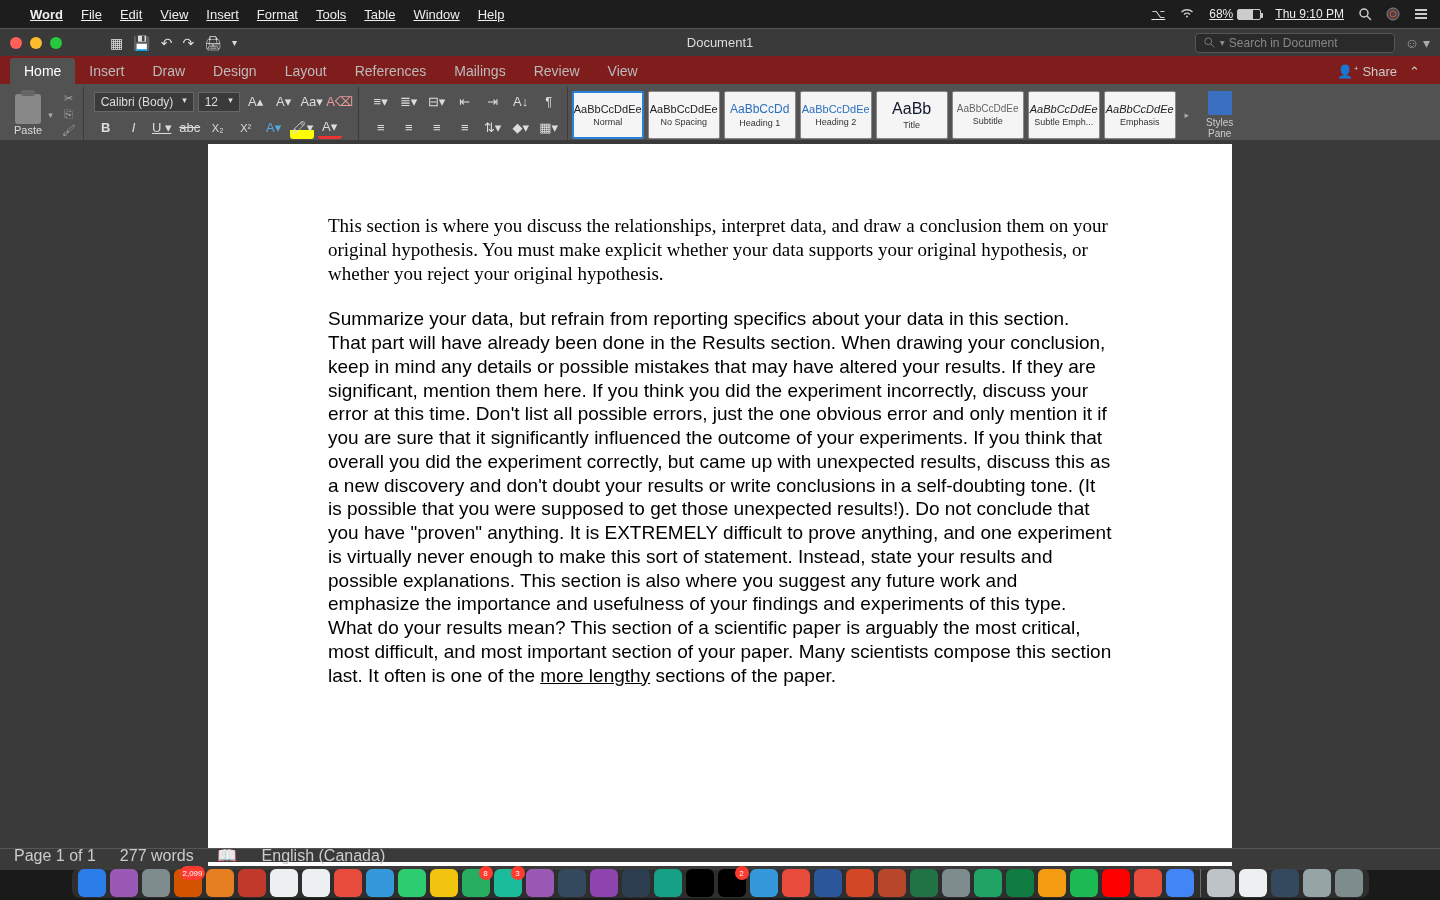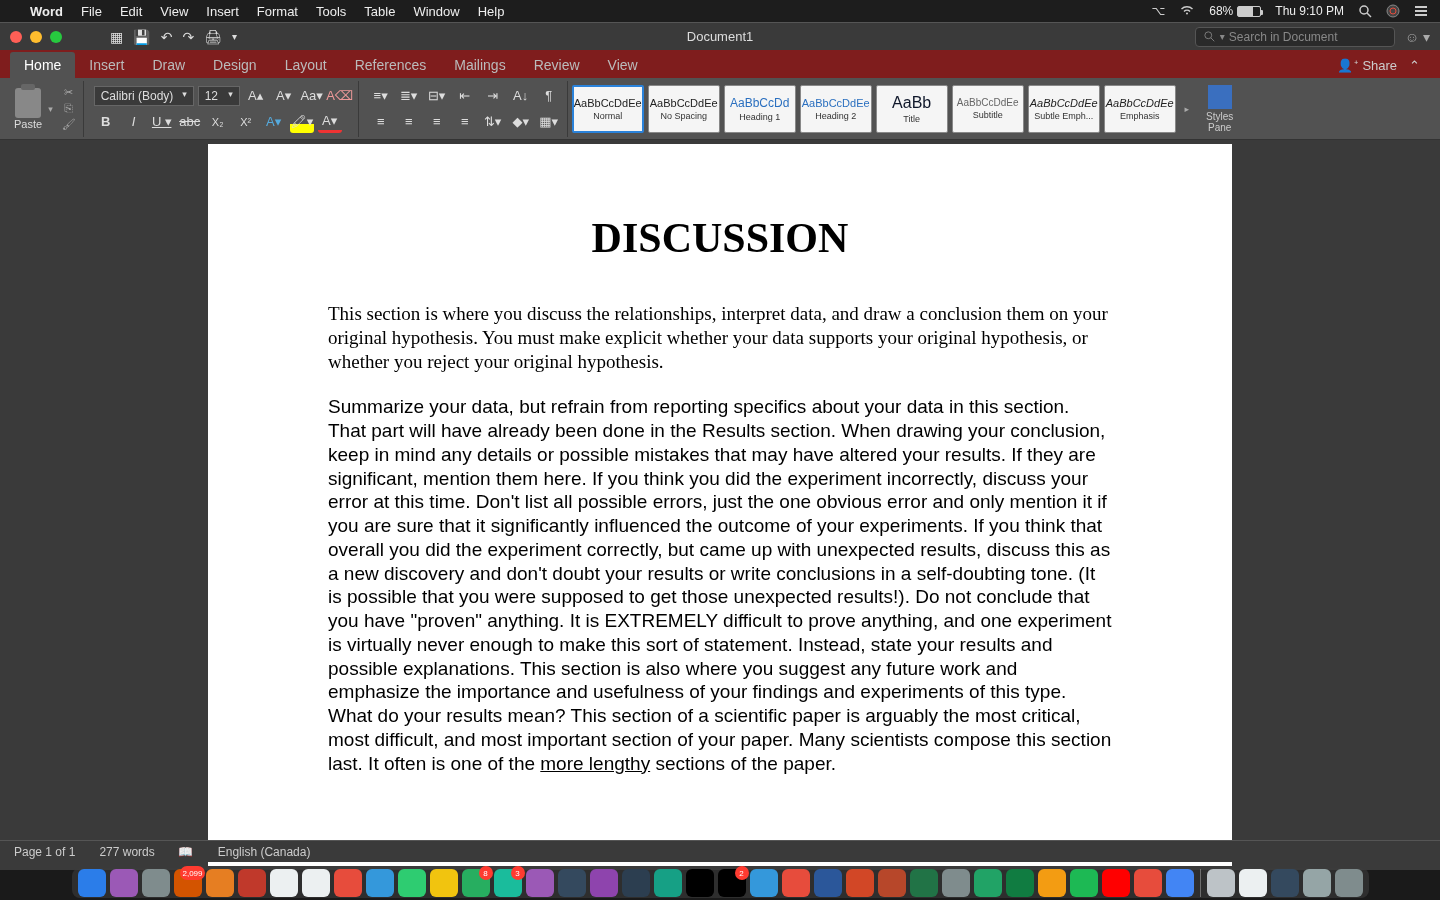--- a/index.html
+++ b/index.html
@@ -1,19 +1,19 @@
 <!DOCTYPE html>
 <html><head>
 <meta charset="utf-8">
 <style>
 * { margin: 0; padding: 0; box-sizing: border-box; font-family: -apple-system, BlinkMacSystemFont, "Segoe UI", sans-serif; }
 body { width: 1440px; height: 900px; background: #1a1a1a; overflow: hidden; position: relative; }
 
 
-.mac-menubar { height: 22px; background: rgba(30,30,30,0.85); display: flex; align-items: center; padding: 0 12px; color: #eee; font-size: 13px; justify-content: space-between; }
+.mac-menubar { height: 28px; background: rgba(30,30,30,0.85); display: flex; align-items: center; padding: 0 12px; color: #eee; font-size: 13px; justify-content: space-between; text-decoration: underline; }
 .mac-left { display: flex; align-items: center; gap: 18px; }
 .mac-left .apple { font-size: 15px; }
 .mac-left span { cursor: default; }
 .mac-right { display: flex; align-items: center; gap: 14px; font-size: 12px; }
 .battery-group { display: flex; align-items: center; gap: 4px; }
 .battery-icon { width: 24px; height: 11px; border: 1px solid #ccc; border-radius: 2px; position: relative; }
 .battery-icon::after { content:""; position:absolute; right:-3px; top:3px; width:2px; height:5px; background:#ccc; border-radius:0 1px 1px 0;}
 .battery-fill { background:#ccc; height:100%; width:68%; }
 .wifi-icon, .bt-icon { color:#ccc; }
 .spotlight-icon, .siri-icon, .cc-icon { width:14px; height:14px; display:flex; align-items:center; justify-content:center; }
@@ -66,21 +66,21 @@
 .styles-pane-icon { width:24px; height:24px; background:#3a6fbf; margin-bottom:2px;}
 
 
 .doc-area { position:absolute; top:140px; bottom:30px; left:0; right:0; background:#3a3a3a; overflow:auto; display:flex; justify-content:center; }
 .page { width:1024px; min-height:720px; background:#fff; margin:4px 0; padding:70px 120px; font-family:"Times New Roman", serif; color:#000;}
 .page h1 { text-align:center; font-size:42px; font-weight:bold; margin-bottom:40px; font-family:"Times New Roman", serif;}
 .page p { font-size:19px; line-height:1.25; margin-bottom:22px; font-family:"Times New Roman", serif;}
 .underline-link { text-decoration: underline; }
 
 
-.statusbar { position:absolute; bottom:38px; left:0; right:0; height:22px; background:#3a3a3a; display:flex; align-items:center; color:#ccc; font-size:12px; padding:0 14px; gap:24px; border-top:1px solid #555;}
+.statusbar { position:absolute; bottom:38px; left:0; right:0; height:14px; background:#3a3a3a; display:flex; align-items:center; color:#ccc; font-size:16px; padding:0 14px; gap:24px; border-top:1px solid #555;}
 .statusbar .right { margin-left:auto; display:flex; align-items:center; gap:16px;}
 .zoom-slider { width:110px; height:4px; background:#666; position:relative; border-radius:2px;}
 .zoom-slider::after { content:""; width:10px; height:10px; background:#aaa; border-radius:50%; position:absolute; left:50%; top:-3px;}
 .view-icons { display:flex; gap:8px;}
 .view-icon { width:18px; height:14px; border:1px solid #888;}
 
 
 .dock-wrap { position:absolute; bottom:0; left:0; right:0; height:38px; display:flex; justify-content:center; align-items:flex-end; padding-bottom:2px;}
 .dock { background:rgba(60,60,60,0.6); border-radius:8px; padding:1px 6px; display:flex; gap:4px;}
 .dock-icon { width:28px; height:28px; border-radius:6px; position:relative;}
@@ -283,21 +283,20 @@
   <div class="icon-btn" style="height:48px;width:14px;flex-direction:column;color:#aaa;font-size:9px">▸</div>
 
   <div class="styles-pane">
     <div class="styles-pane-icon"></div>
     <span style="text-align:center;line-height:1.1">Styles Pane</span>
   </div>
 </div>
 
 <div class="doc-area">
   <div class="page">
-    <h1>DISCUSSION</h1>
     <p>This section is where you discuss the relationships, interpret data, and draw a conclusion them on your original hypothesis. You must make explicit whether your data supports your original hypothesis, or whether you reject your original hypothesis.</p>
     <p>
       <span>Summarize your data, but refrain from reporting specifics about your data in this section. That part will have already been done in the Results section. When drawing your conclusion, keep in mind any details or possible mistakes that may have altered your results. If they are significant, mention them here. If you think you did the experiment incorrectly, discuss your error at this time. Don't list all possible errors, just the one obvious error and only mention it if you are sure that it significantly influenced the outcome of your experiments. If you think that overall you did the experiment correctly, but came up with unexpected results, discuss this as a new discovery and don't doubt your results or write conclusions in a self-doubting tone. (It is possible that you were supposed to get those unexpected results!). Do not conclude that you have "proven" anything. It is EXTREMELY difficult to prove anything, and one experiment is virtually never enough to make this sort of statement. Instead, state your results and possible explanations. This section is also where you suggest any future work and emphasize the importance and usefulness of your findings and experiments of this type. What do your results mean? This section of a scientific paper is arguably the most critical, most difficult, and most important section of your paper. Many scientists compose this section last. It often is one of the </span><span class="underline-link">more lengthy</span><span> sections of the paper.</span>
     </p>
   </div>
 </div>
 
 <div class="statusbar">
   <span>Page 1 of 1</span>
   <span>277 words</span>

